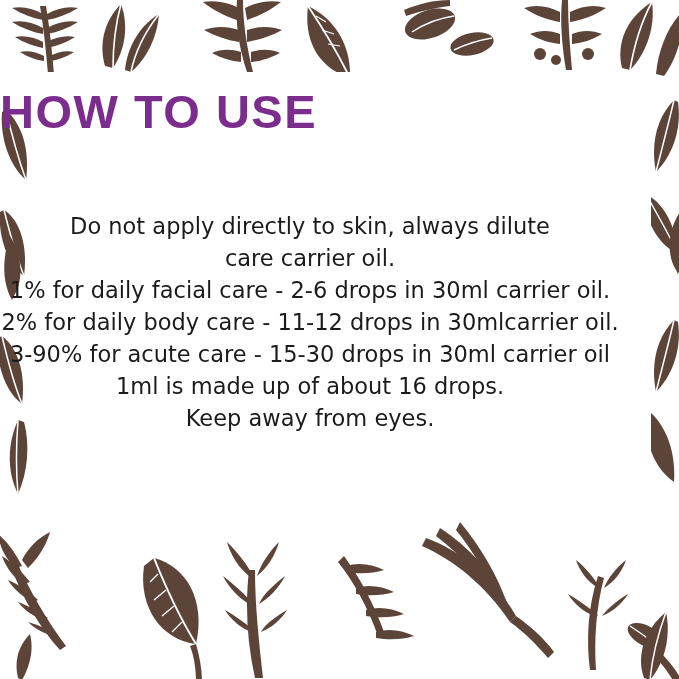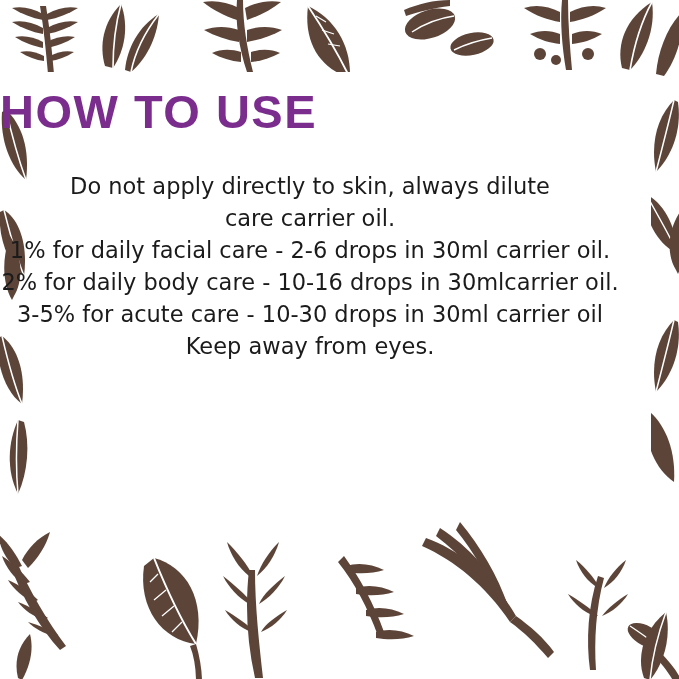--- a/index.html
+++ b/index.html
@@ -55,21 +55,21 @@
     margin-top: 88px;
     font-size: 47px;
     font-weight: bold;
     letter-spacing: 1.5px;
     color: #7b2d8e;
     text-align: center;
     line-height: 1;
     font-family: "Liberation Sans", sans-serif;
   }
   .body-lines {
-    margin-top: 36px;
+    margin-top: 76px;
     width: 620px;
     text-align: center;
     color: #1b1b1b;
     font-size: 22.5px;
     line-height: 1.42;
     font-family: "DejaVu Sans", sans-serif;
   }
   .body-lines .line {
     display: block;
     white-space: nowrap;
@@ -249,19 +249,20 @@
 
   <div class="inner-panel"></div>
 
   <div class="content">
     <div class="title">HOW TO USE</div>
 
     <div class="body-lines">
       <span class="line">Do not apply directly to skin, always dilute</span>
       <span class="line">care carrier oil.</span>
       <span class="line">1% for daily facial care - 2-6 drops in 30ml carrier oil.</span>
-      <span class="line">2% for daily body care -  10-16 drops in 30mlcarrier oil.</span>
-      <span class="line">3-5% for acute care - 10-30 drops in 30ml carrier oil</span>
+      <span class="line">2% for daily body care -  11-12 drops in 30mlcarrier oil.</span>
+      <span class="line">3-90% for acute care - 15-30 drops in 30ml carrier oil</span>
+      <span class="line">1ml is made up of about 16 drops.</span>
       <span class="line">Keep away from eyes.</span>
     </div>
   </div>
 
 </div>
 
 </body></html>

